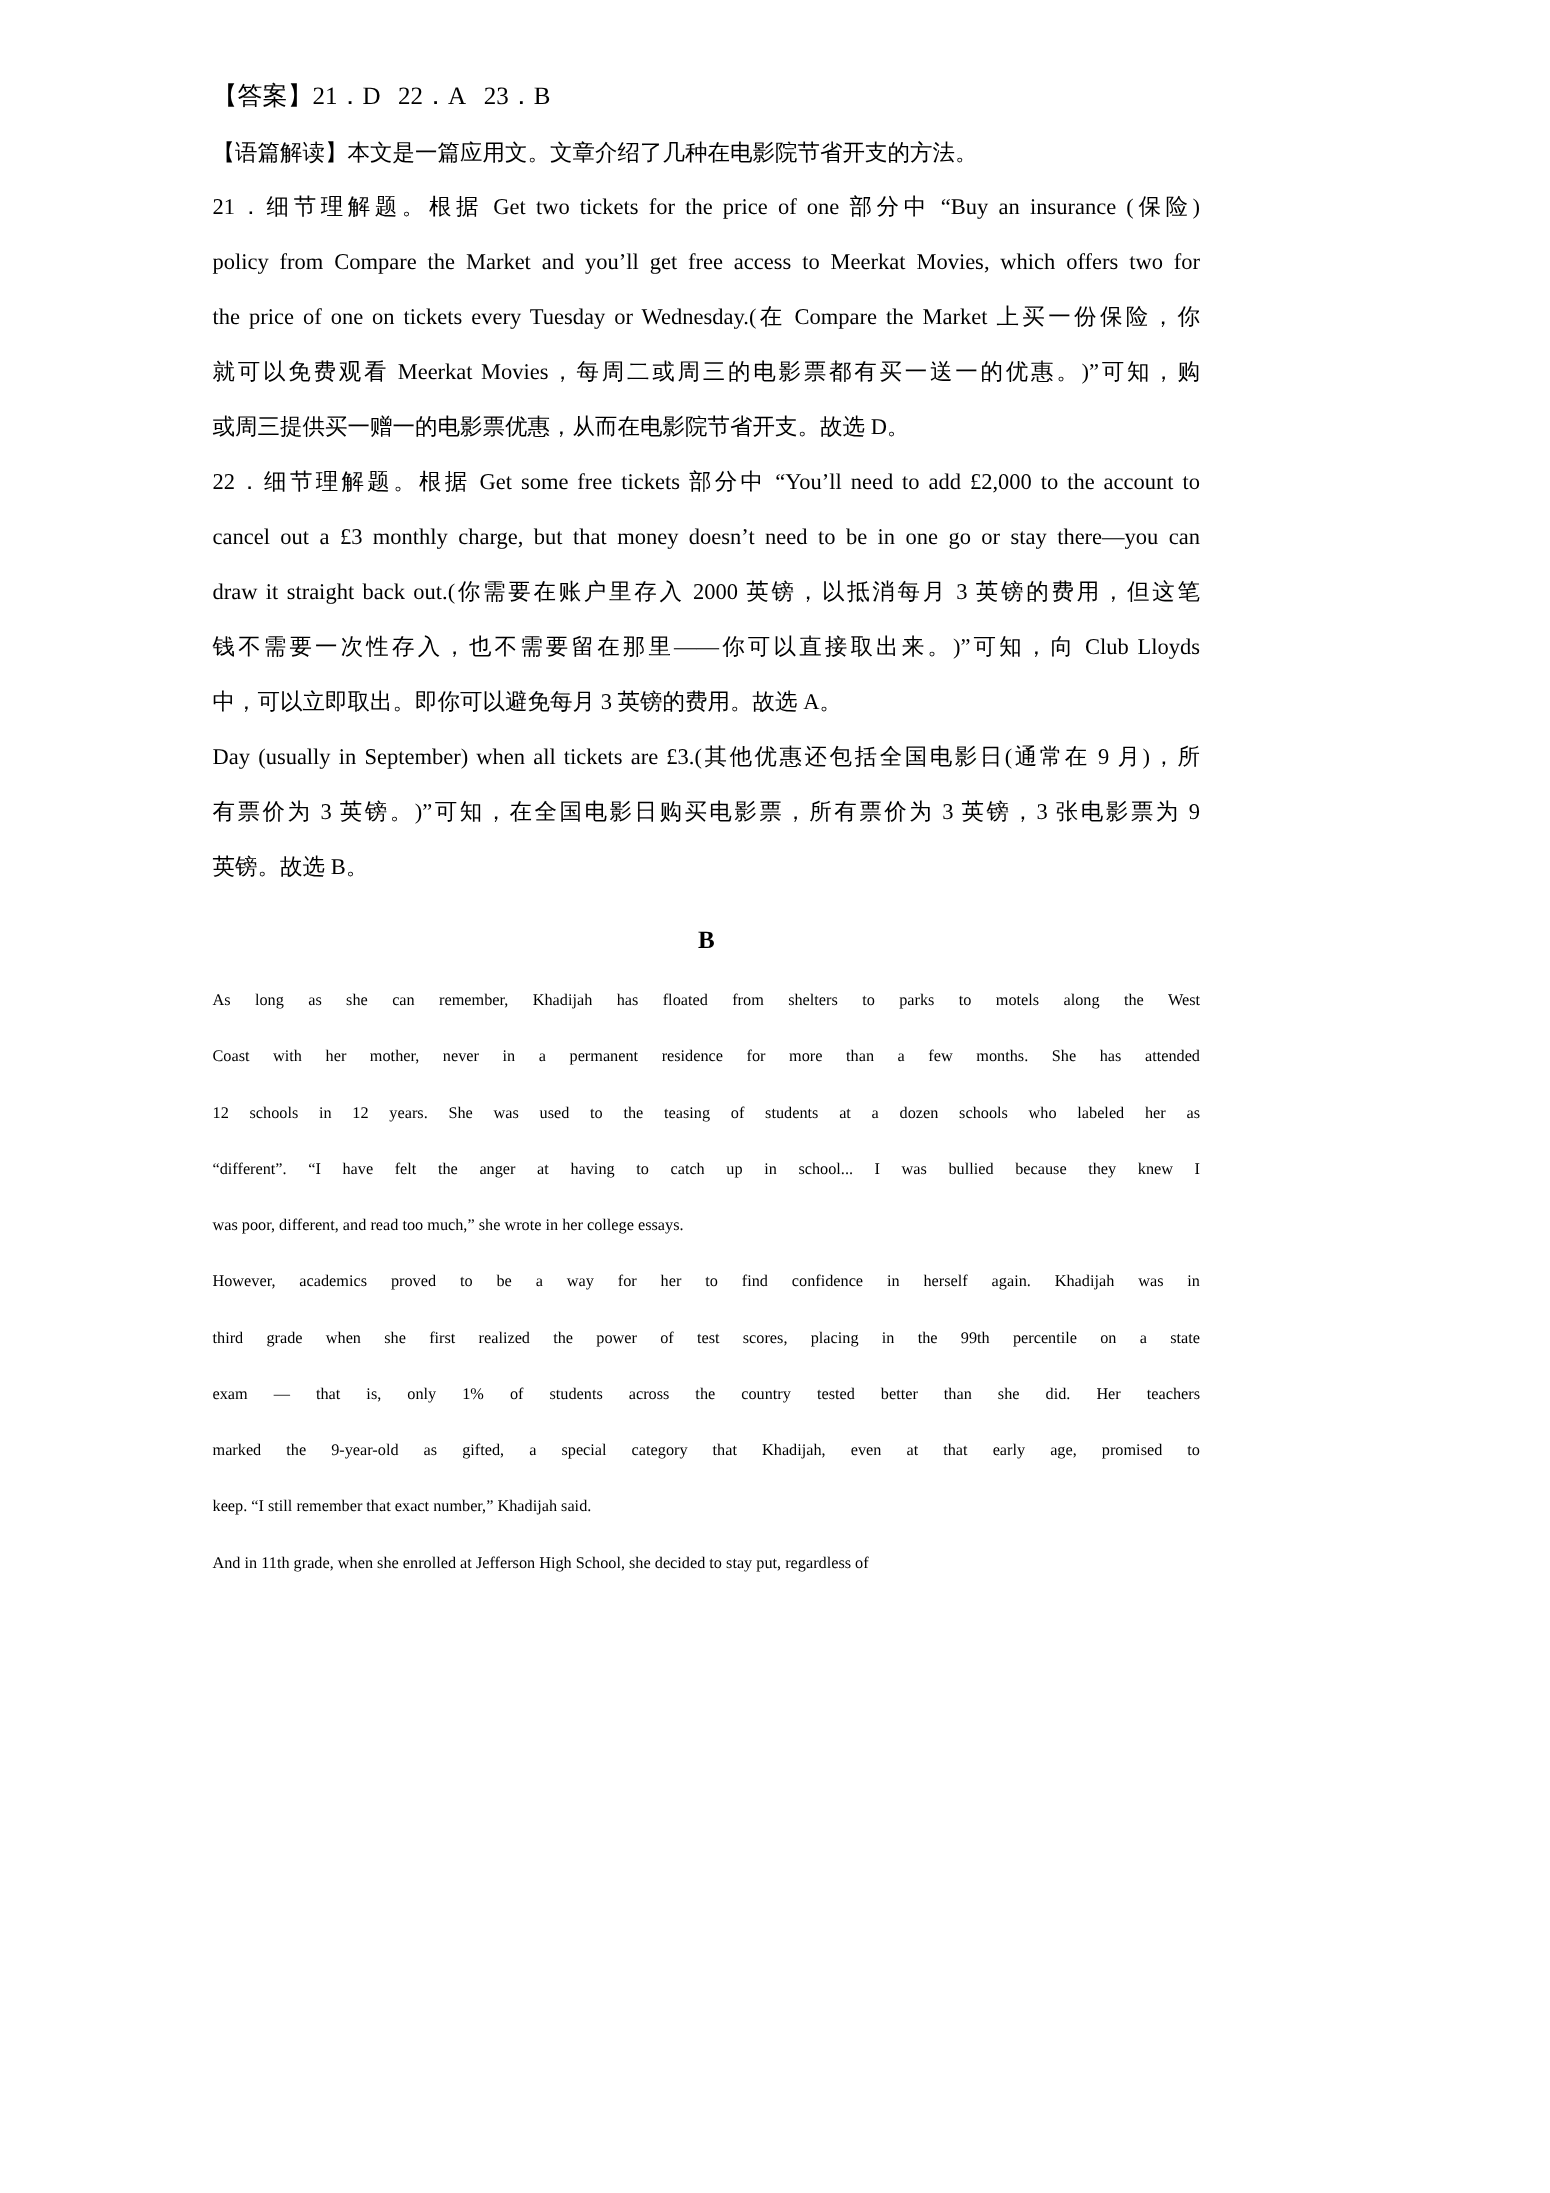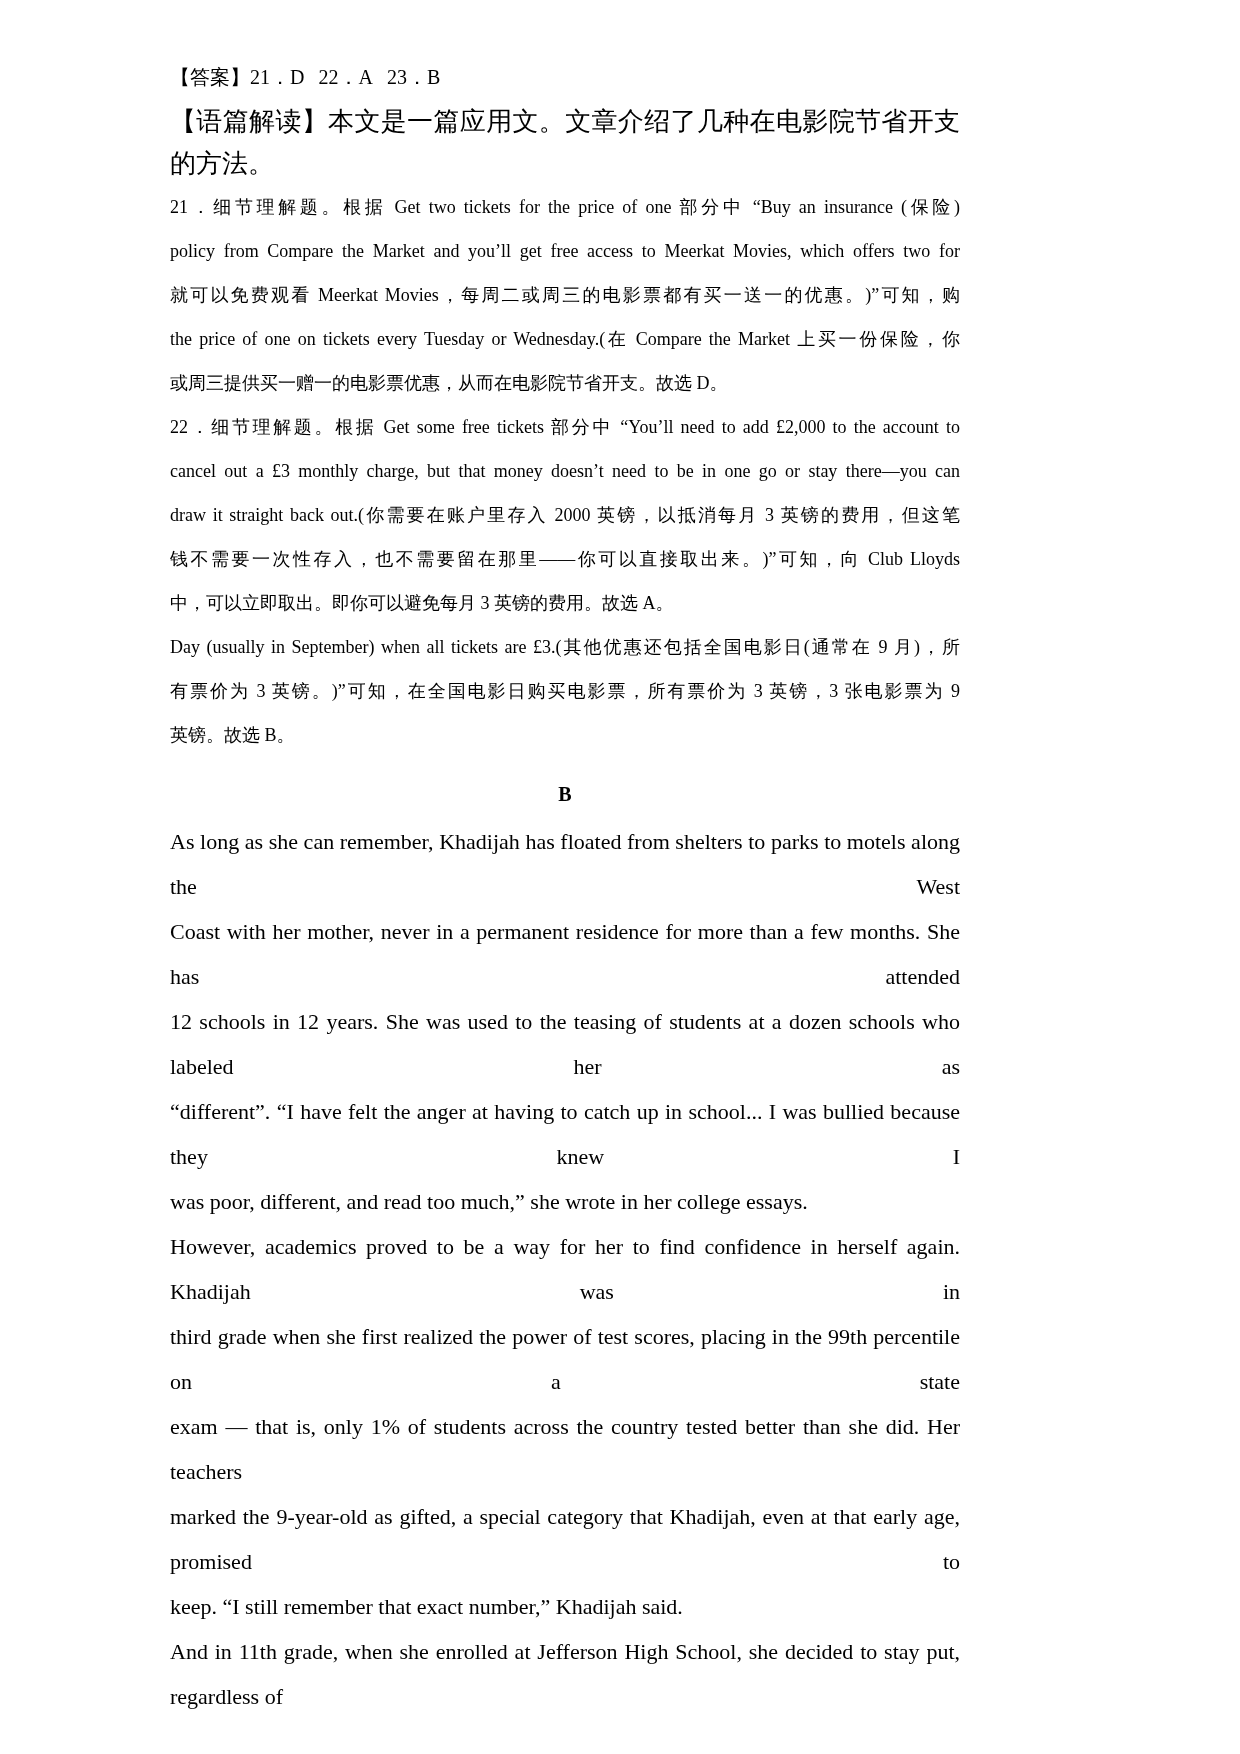--- a/index.html
+++ b/index.html
@@ -20,21 +20,21 @@
     height: 1754px;
     padding: 55px 160px 0 170px;
     position: relative;
   }
   .content {
     width: 790px;
   }
 
   
   .line {
-    font-size: 26px;
+    font-size: 18px;
     line-height: 42px;
     text-align: justify;
     text-justify: inter-character;
     letter-spacing: 0;
     white-space: normal;
   }
   .ans-line {
     font-size: 20px;
     line-height: 44px;
     margin-bottom: 2px;
@@ -63,43 +63,43 @@
   
   .section-letter {
     text-align: center;
     font-size: 20px;
     font-weight: bold;
     line-height: 46px;
     margin-top: 14px;
     margin-bottom: 2px;
   }
   .passage .jline {
-    font-size: 22px;
+    font-size: 13px;
     line-height: 45px;
   }
 </style>
 </head>
 <body>
 
 <div class="page">
   <div class="content">
 
     <div class="ans-line">
       <span>【答案】</span><span>21．</span><span>D</span><span class="gap"></span><span>22．</span><span>A</span><span class="gap"></span><span>23．</span><span>B</span>
     </div>
 
     <div class="line">
       <span>【语篇解读】</span><span>本文是一篇应用文。文章介绍了几种在电影院节省开支的方法。</span>
     </div>
 
     <div class="para">
       <span class="jline">21．细节理解题。根据 Get two tickets for the price of one 部分中 “Buy an insurance (保险)</span>
       <span class="jline">policy from Compare the Market and you’ll get free access to Meerkat Movies, which offers two for</span>
+      <span class="jline">the price of one on tickets every Tuesday or Wednesday.(在 Compare the Market 上买一份保险，你</span>
       <span class="jline">就可以免费观看 Meerkat Movies，每周二或周三的电影票都有买一送一的优惠。)”可知，购</span>
-      <span class="jline">the price of one on tickets every Tuesday or Wednesday.(在 Compare the Market 上买一份保险，你</span>
       <span class="jline last">或周三提供买一赠一的电影票优惠，从而在电影院节省开支。故选 D。</span>
     </div>
 
     <div class="para">
       <span class="jline">22．细节理解题。根据 Get some free tickets 部分中 “You’ll need to add £2,000 to the account to</span>
       <span class="jline">cancel out a £3 monthly charge, but that money doesn’t need to be in one go or stay there—you can</span>
       <span class="jline">draw it straight back out.(你需要在账户里存入 2000 英镑，以抵消每月 3 英镑的费用，但这笔</span>
       <span class="jline">钱不需要一次性存入，也不需要留在那里——你可以直接取出来。)”可知，向 Club Lloyds</span>
       <span class="jline last">中，可以立即取出。即你可以避免每月 3 英镑的费用。故选 A。</span>
     </div>

